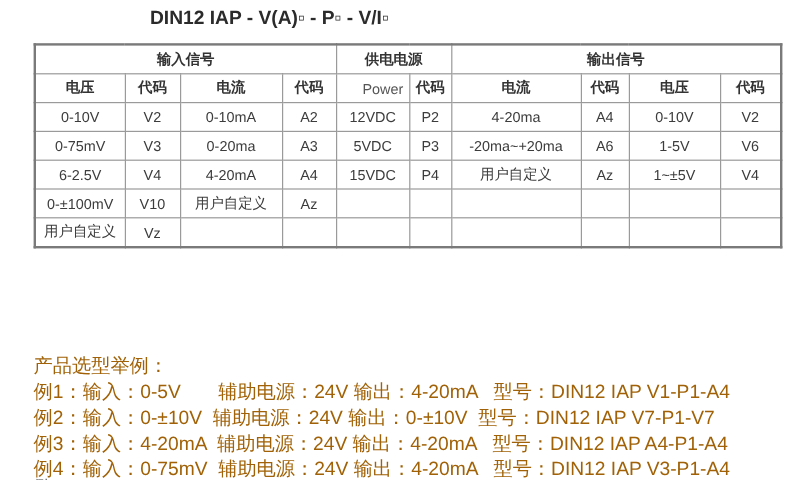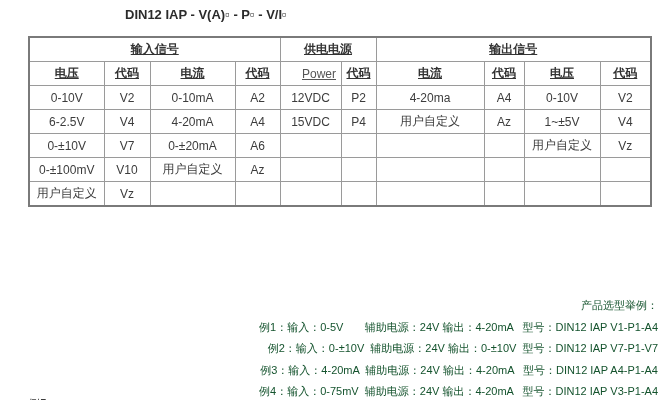--- a/index.html
+++ b/index.html
@@ -4,45 +4,45 @@
 <style>
   html,body{margin:0;padding:0;}
   body{
     width:672px;height:400px;overflow:hidden;position:relative;
     background:#ffffff;color:#3c3c3c;
     font-family:"Liberation Sans","DejaVu Sans",sans-serif;
     font-size:12px;
   }
   .title{
     position:absolute;left:125px;top:7px;
-    font-size:13px;font-weight:bold;color:#2b2b2b;white-space:pre;
+    font-size:16px;font-weight:bold;color:#2b2b2b;white-space:pre;
   }
   table.sel{
     position:absolute;left:28px;top:36px;
     border-collapse:collapse;table-layout:fixed;
     border:2px solid #7a7a7a;
     background:#ffffff;
   }
   table.sel th, table.sel td{
     border:1px solid #9a9a9a;
     height:23px;
     text-align:center;vertical-align:middle;
     padding:0 2px;
     font-size:12px;
     white-space:nowrap;overflow:hidden;
     color:#3c3c3c;
   }
-  table.sel th{font-weight:bold;color:#333333;text-decoration:underline;}
+  table.sel th{font-weight:bold;color:#333333;}
   table.sel th.latin{font-weight:normal;color:#555555;padding-left:19px;}
   .examples{
     position:absolute;left:28px;top:295px;width:630px;
   }
   .exline{
     line-height:21.5px;height:21.5px;
-    white-space:pre;font-size:11px;color:#14532d;text-align:right;
+    white-space:pre;font-size:16px;color:#a16207;
   }
   .partial{
     position:absolute;left:28px;top:397px;height:3px;overflow:hidden;
     line-height:14px;white-space:pre;font-size:12px;color:#3c3c3c;
   }
 </style>
 </head>
 <body>
 
 <div class="title">DIN12 IAP - V(A)▫ - P▫ - V/I▫</div>
@@ -86,42 +86,42 @@
         <td>0-10mA</td>
         <td>A2</td>
         <td>12VDC</td>
         <td>P2</td>
         <td>4-20ma</td>
         <td>A4</td>
         <td>0-10V</td>
         <td>V2</td>
       </tr>
       <tr>
+        <td>0-75mV</td>
+        <td>V3</td>
+        <td>0-20ma</td>
+        <td>A3</td>
+        <td>5VDC</td>
+        <td>P3</td>
+        <td>-20ma~+20ma</td>
+        <td>A6</td>
+        <td>1-5V</td>
+        <td>V6</td>
+      </tr>
+      <tr>
         <td>6-2.5V</td>
         <td>V4</td>
         <td>4-20mA</td>
         <td>A4</td>
         <td>15VDC</td>
         <td>P4</td>
         <td>用户自定义</td>
         <td>Az</td>
         <td>1~±5V</td>
         <td>V4</td>
-      </tr>
-      <tr>
-        <td>0-±10V</td>
-        <td>V7</td>
-        <td>0-±20mA</td>
-        <td>A6</td>
-        <td></td>
-        <td></td>
-        <td></td>
-        <td></td>
-        <td>用户自定义</td>
-        <td>Vz</td>
       </tr>
       <tr>
         <td>0-±100mV</td>
         <td>V10</td>
         <td>用户自定义</td>
         <td>Az</td>
         <td></td>
         <td></td>
         <td></td>
         <td></td>

